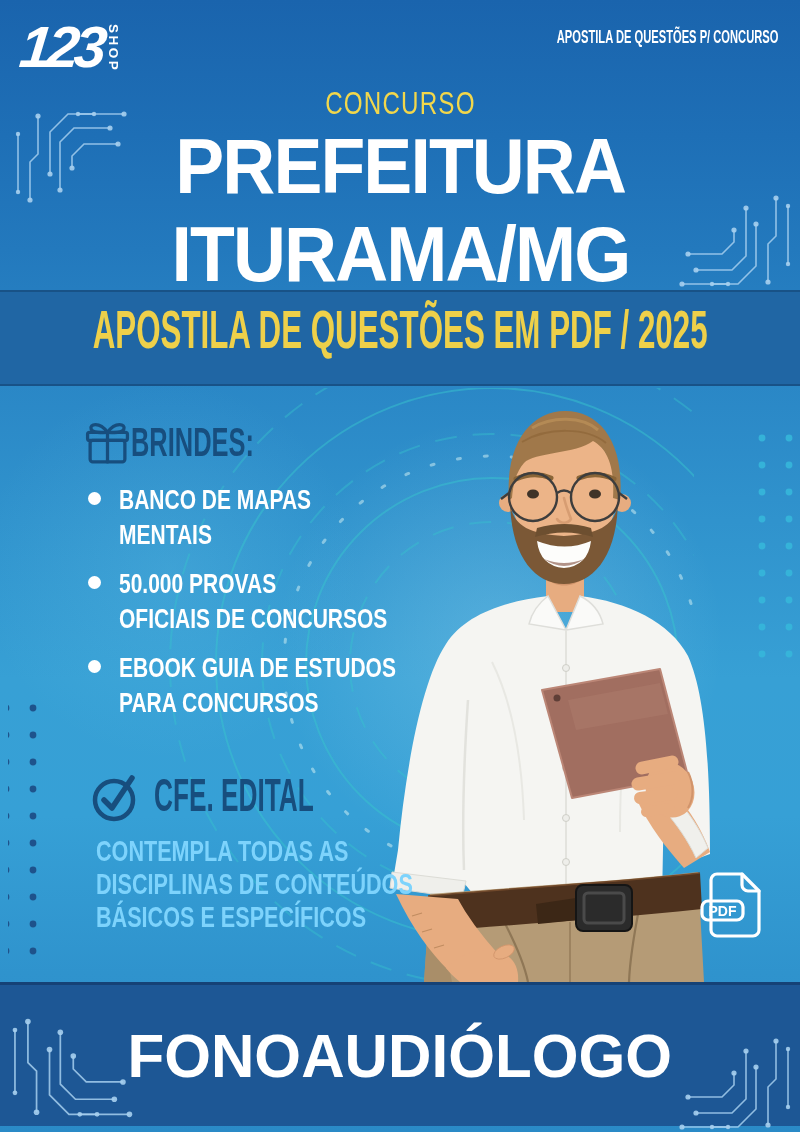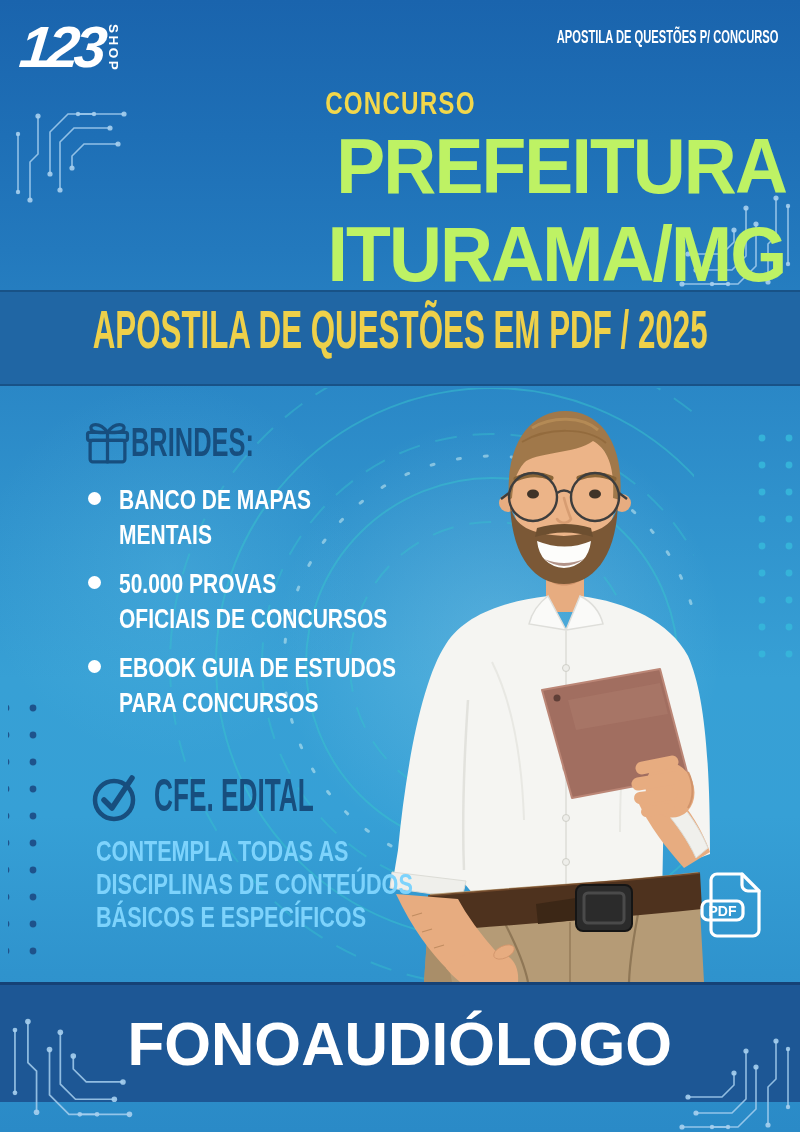--- a/index.html
+++ b/index.html
@@ -32,23 +32,23 @@
   .cx-center{display:inline-block;white-space:nowrap;transform:scaleX(var(--sx,.62));transform-origin:center}
   .pre{white-space:pre-line}
 
   .logo{position:absolute;left:20px;top:16px;z-index:5;display:flex;align-items:flex-start;color:#fff}
   .logo-number{font-size:58px;font-weight:bold;font-style:italic;letter-spacing:-5px;line-height:62px;transform:skewX(-6deg)}
   .logo-word{writing-mode:vertical-rl;font-size:13.5px;font-weight:bold;letter-spacing:2.5px;margin:8px 0 0 4px}
   .tagline{position:absolute;right:22px;top:27px;z-index:5;color:#fff;font-weight:bold;font-size:18px;text-align:right}
   .tagline .cx{transform-origin:right center;--sx:.62}
 
   .kicker{position:absolute;left:0;top:86px;width:100%;z-index:5;text-align:center;
-          color:var(--kicker-yellow);font-weight:bold;font-size:31px;letter-spacing:1.5px}
+          color:var(--kicker-yellow);font-weight:normal;font-size:31px;letter-spacing:1.5px}
   .kicker .cx-center{--sx:.78}
-  .title{position:absolute;left:0;top:122px;width:100%;z-index:5;text-align:right;color:#bef264;
+  .title{position:absolute;left:0;top:122px;width:100%;z-index:5;text-align:center;color:#ffffff;
          font-weight:bold;font-size:78px;line-height:88px;letter-spacing:-2px}
   .title .line{display:inline-block;transform:scaleX(.94);transform-origin:center;white-space:nowrap}
 
   .band{position:absolute;left:0;top:290px;width:800px;height:96px;z-index:4;background:var(--band-blue);
         display:flex;align-items:flex-start;justify-content:center;padding-top:6px;
         border-top:2px solid rgba(8,35,70,.3);border-bottom:2px solid rgba(8,35,70,.3)}
   .band .cx-center{font-size:54px;font-weight:bold;color:var(--accent-yellow);--sx:.58}
 
   .brindes-head{position:absolute;left:84px;top:419px;z-index:5;display:flex;align-items:center;}
   .brindes-head .cx{font-size:41px;font-weight:bold;color:var(--heading-blue);--sx:.62}
@@ -61,21 +61,21 @@
   .edital-head{position:absolute;left:90px;top:768px;z-index:5;display:flex;align-items:center;gap:14px}
   .edital-head .cx{font-size:46px;font-weight:bold;color:var(--heading-blue);--sx:.57}
   .edital-text{position:absolute;left:96px;top:834px;z-index:5;color:#7dd3fc;font-weight:bold;
                font-size:30px;line-height:33px}
   .edital-text .cxb{display:inline-block;transform:scaleX(.72);transform-origin:left top}
 
   .pdf-badge{position:absolute;left:700px;top:870px;z-index:5}
   .pdf-badge path,.pdf-badge rect{fill:none;stroke:#fff;stroke-width:3.2;stroke-linejoin:round;stroke-linecap:round}
   .pdf-badge text{fill:#fff;font-family:"Liberation Sans",sans-serif;font-weight:bold;font-size:14px}
 
-  .footer{position:absolute;left:0;top:982px;width:800px;height:120px;z-index:4;background:var(--footer-blue);
+  .footer{position:absolute;left:0;top:982px;width:800px;height:144px;z-index:4;background:var(--footer-blue);
           display:flex;align-items:center;justify-content:center;border-top:3px solid rgba(8,30,60,.35)}
   .footer-title{color:#fff;font-weight:bold;font-size:62px;white-space:nowrap;transform:scaleX(.97)}
   .footer svg{position:absolute;top:0;left:0}
   .gift-icon,.check-icon{display:block}
 </style>
 </head>
 <body>
 
 <div class="poster">
   <div class="bg"></div>

